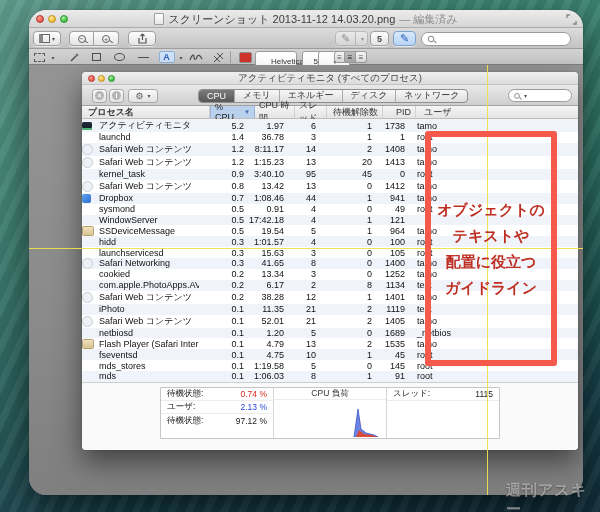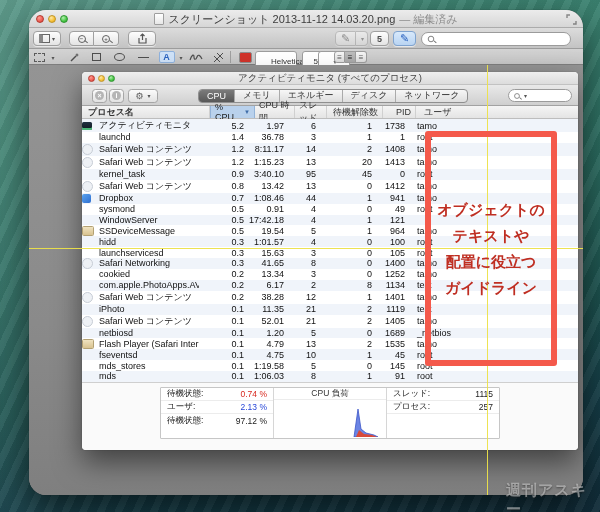--- a/index.html
+++ b/index.html
@@ -629,24 +629,20 @@
               <svg class="sp-graph" viewBox="0 0 112 34" preserveAspectRatio="none">
                 <polygon points="80,34 84,6 87,26 92,30 100,32 104,34" fill="#6b84e4" stroke="#3c55c8" stroke-width="0.8"></polygon>
                 <polygon points="82,34 85,27 90,31 98,32 103,34" fill="#d84a3a"></polygon>
               </svg>
             </div>
             <div class="sp-sec">
               <div class="srow">
                 <span>スレッド:</span>
                 <span class="v">1115</span>
               </div>
-              <div class="srow">
-                <span>プロセス:</span>
-                <span class="v">257</span>
-              </div>
             </div>
           </div>
         </div>
       </div>
 
       <div class="guide-v"></div>
       <div class="guide-h"></div>
 
       <div class="anno-box">
           <div class="anno-line">オブジェクトの</div>

